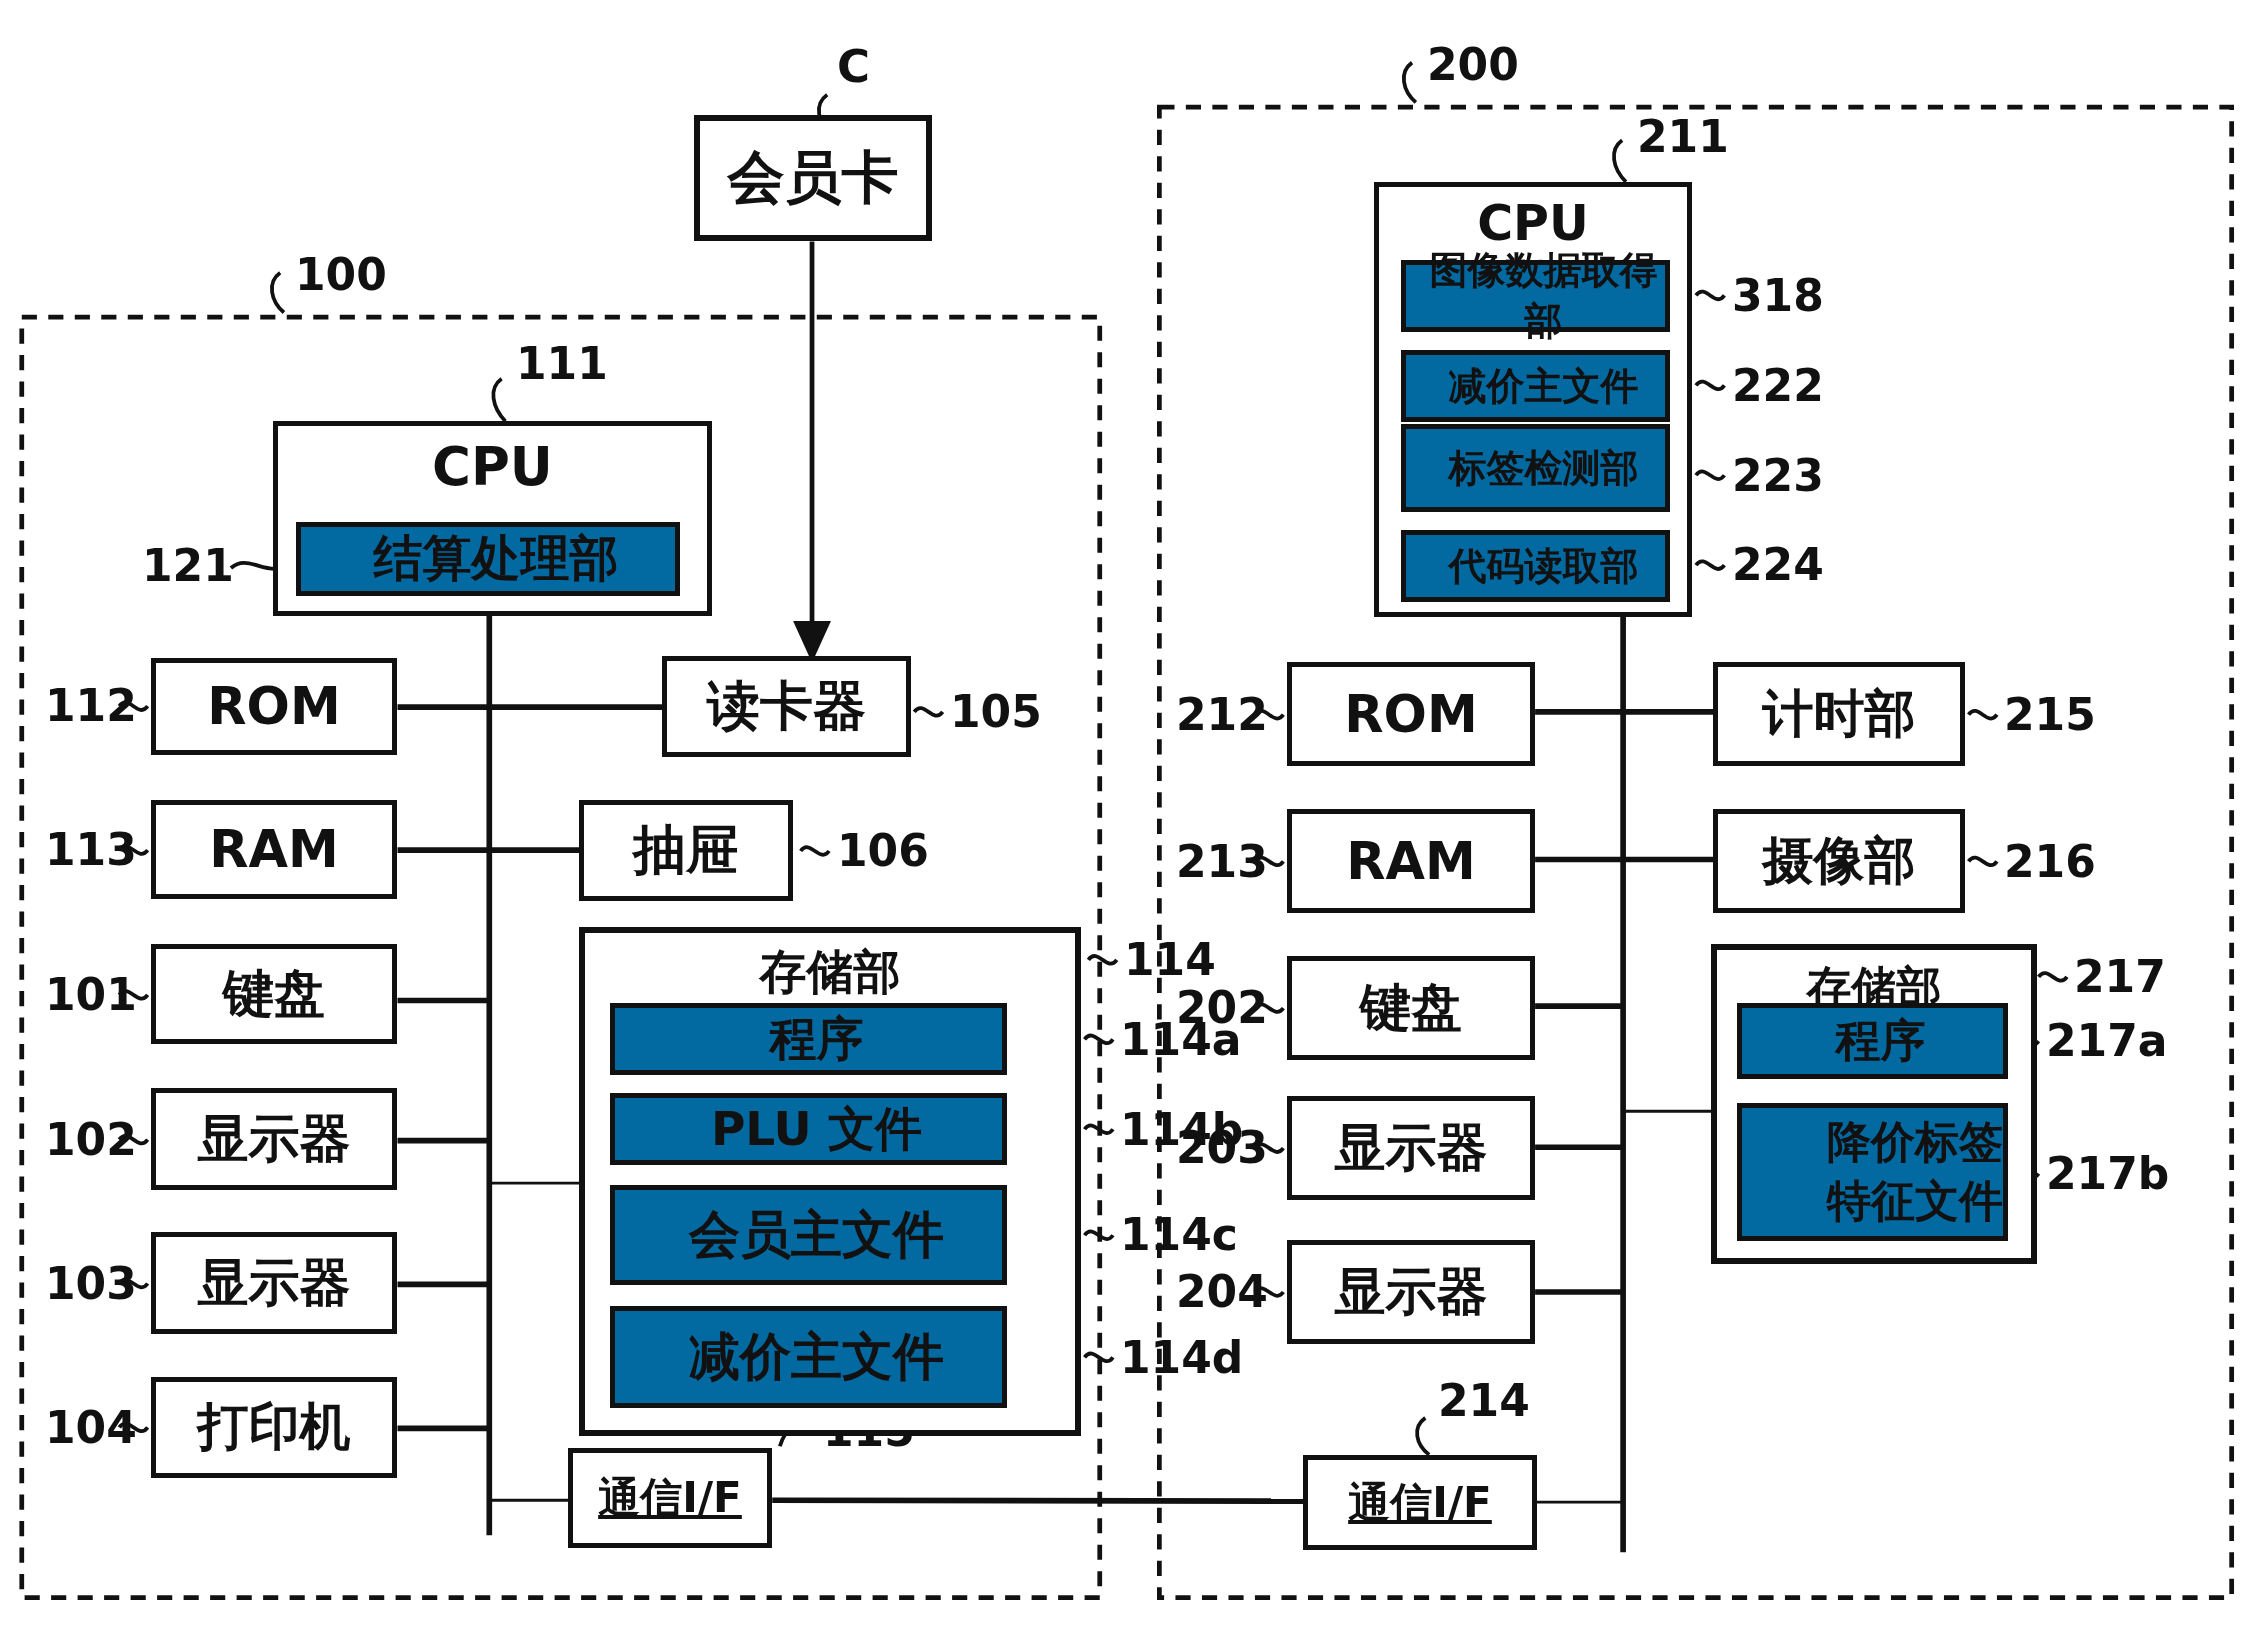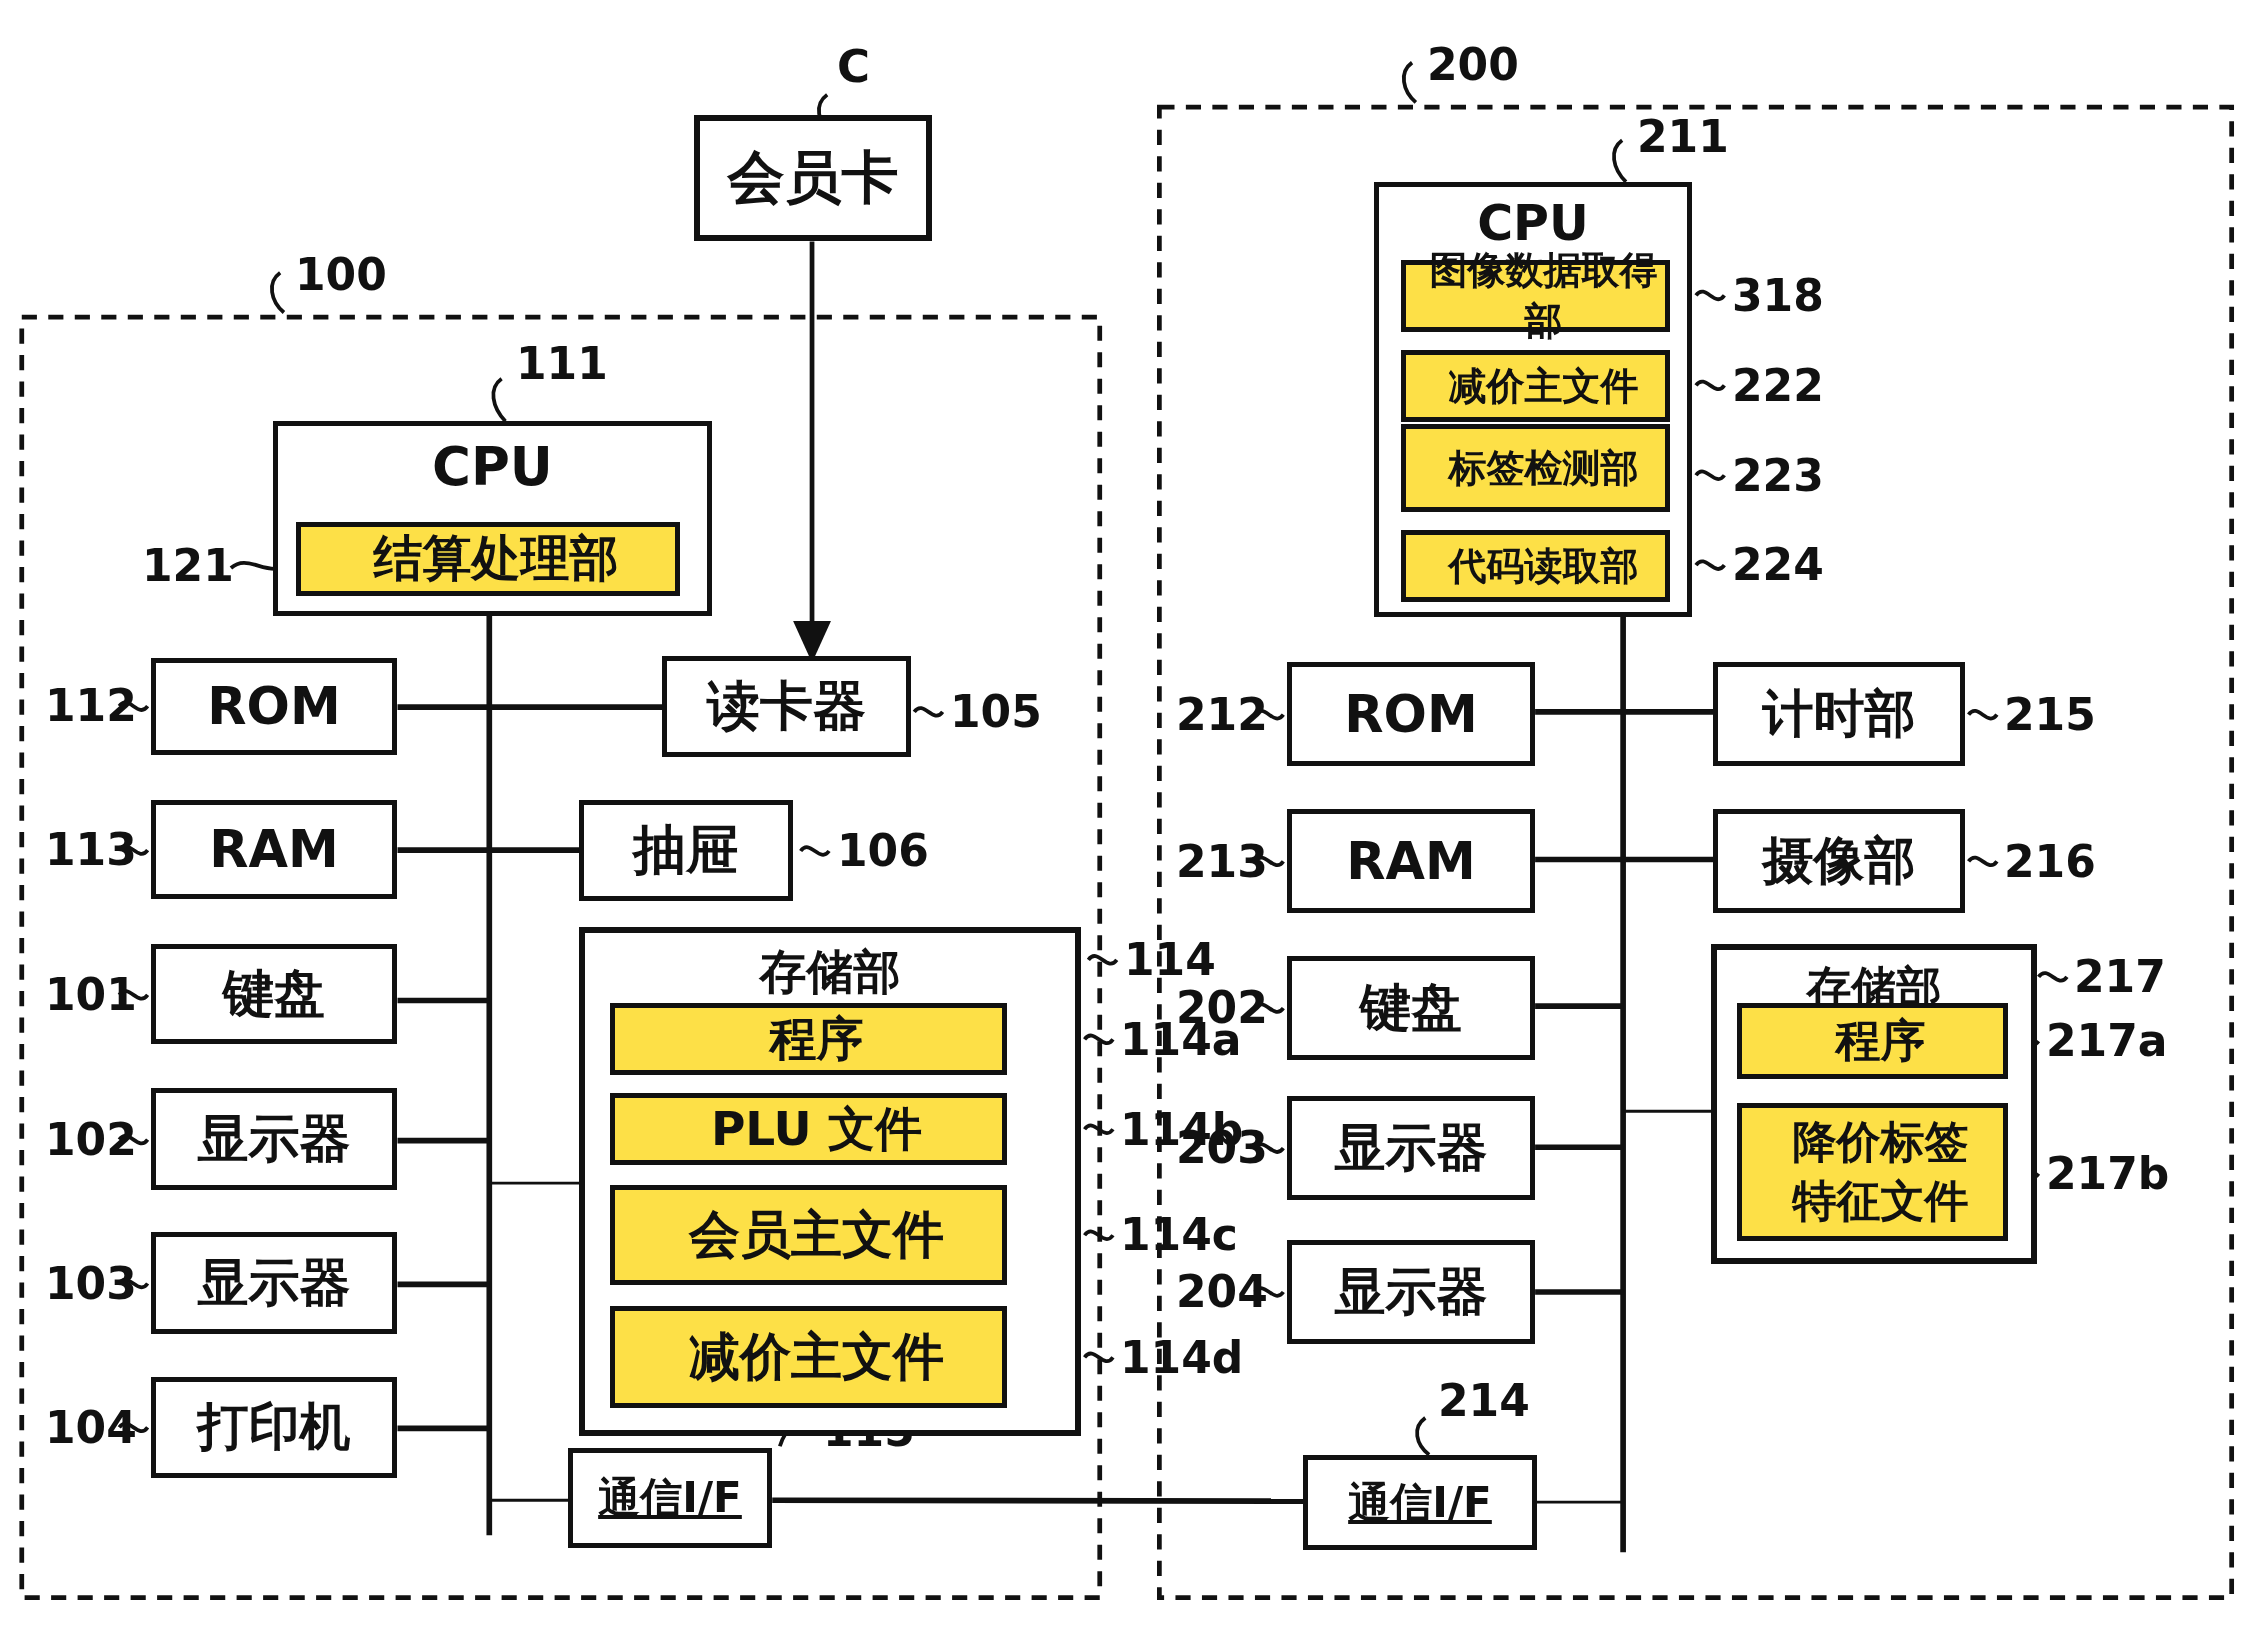--- a/index.html
+++ b/index.html
@@ -5,24 +5,24 @@
   html,body{margin:0;padding:0;background:#ffffff;}
   #fig{position:relative;width:2261px;height:1631px;background:#ffffff;
        font-family:"DejaVu Sans","Liberation Sans",sans-serif;font-weight:700;color:#111;
        overflow:hidden;}
   #wires{position:absolute;left:0;top:0;pointer-events:none;}
   .box{position:absolute;border:5.7px solid #111;background:#fff;display:flex;
        align-items:center;justify-content:center;text-align:center;box-sizing:border-box;}
   .num{position:absolute;font-size:44px;line-height:53px;white-space:nowrap;}
   .titled{display:block;}
   .titled .t{display:block;text-align:center;}
-  .inner{position:absolute;border:5.7px solid #111;background:#fde047;display:flex;
+  .inner{position:absolute;border:5.7px solid #111;background:#0369a1;display:flex;
          align-items:center;justify-content:center;text-align:center;box-sizing:border-box;padding-left:16px;}
   .f56{font-size:53px;} .f54{font-size:51px;} .f52{font-size:49px;} .f50{font-size:47px;}
-  .f48{font-size:45px;} .f46{font-size:44px;} .f44{font-size:42px;text-decoration:underline;} .f40{font-size:38px;}
+  .f48{font-size:45px;} .f46{font-size:44px;align-items:flex-end;} .f44{font-size:42px;text-decoration:underline;} .f40{font-size:38px;}
   .f60{font-size:57px;}
 </style>
 </head>
 <body>
 
 <div id="fig">
 
   <svg id="wires" width="2261" height="1631" viewBox="0 0 2389 1723">
     <g>
       <rect x="23" y="335" width="1139" height="1353" fill="none" stroke="#111" stroke-width="5" stroke-dasharray="16 12"></rect>

